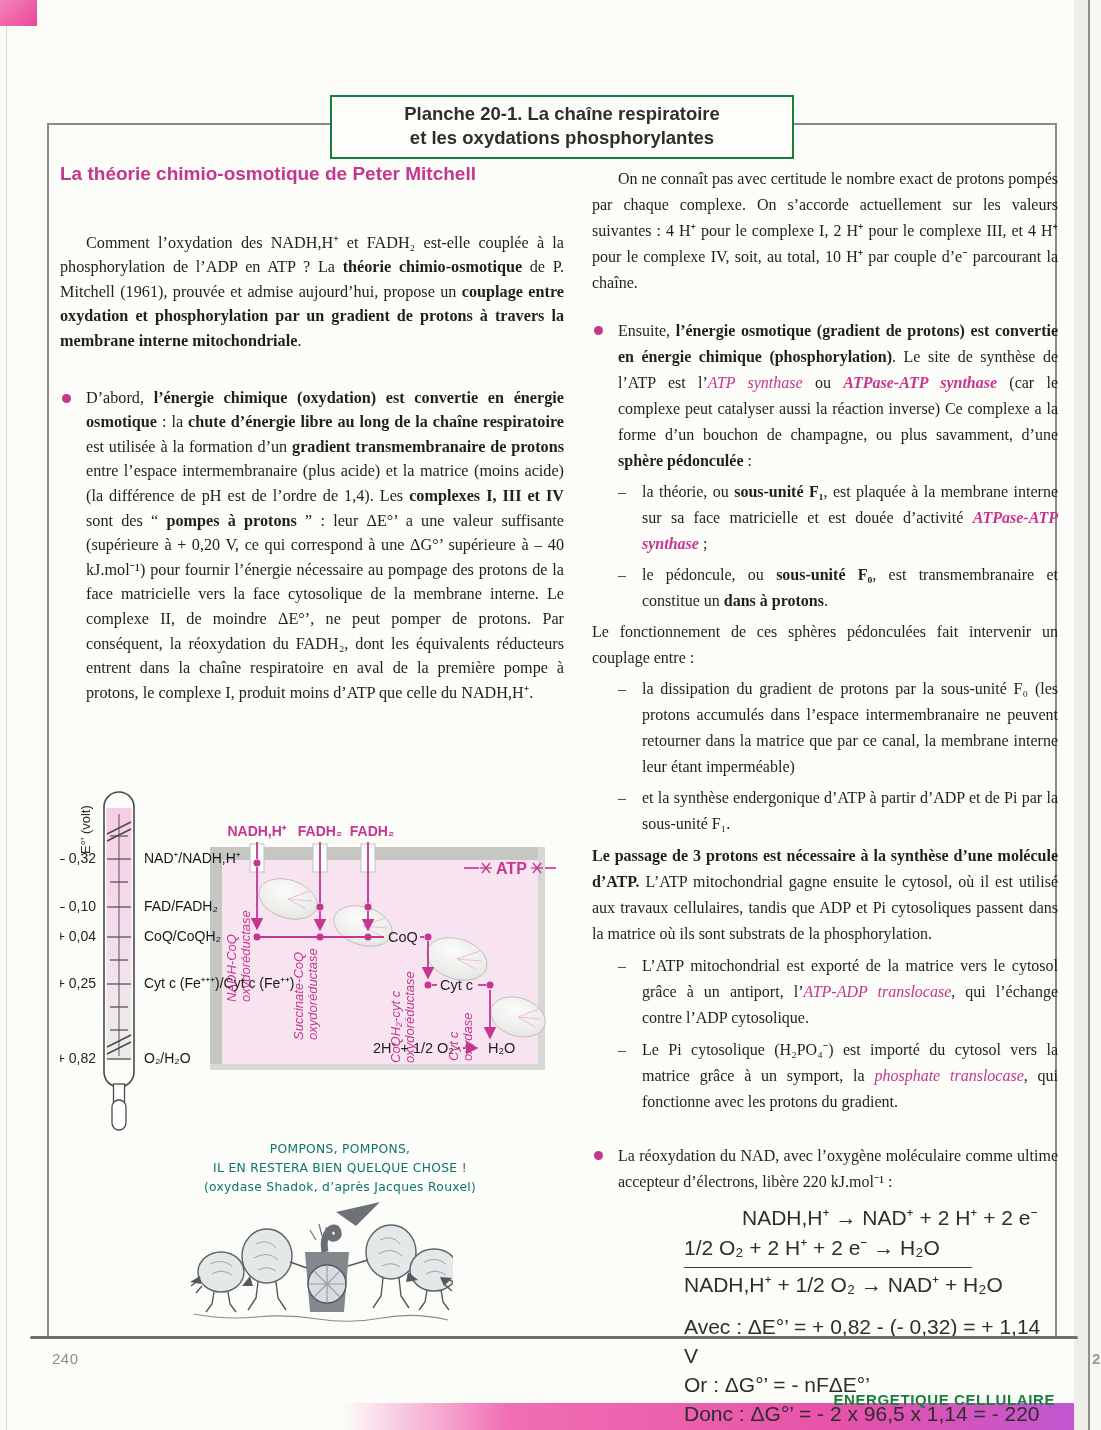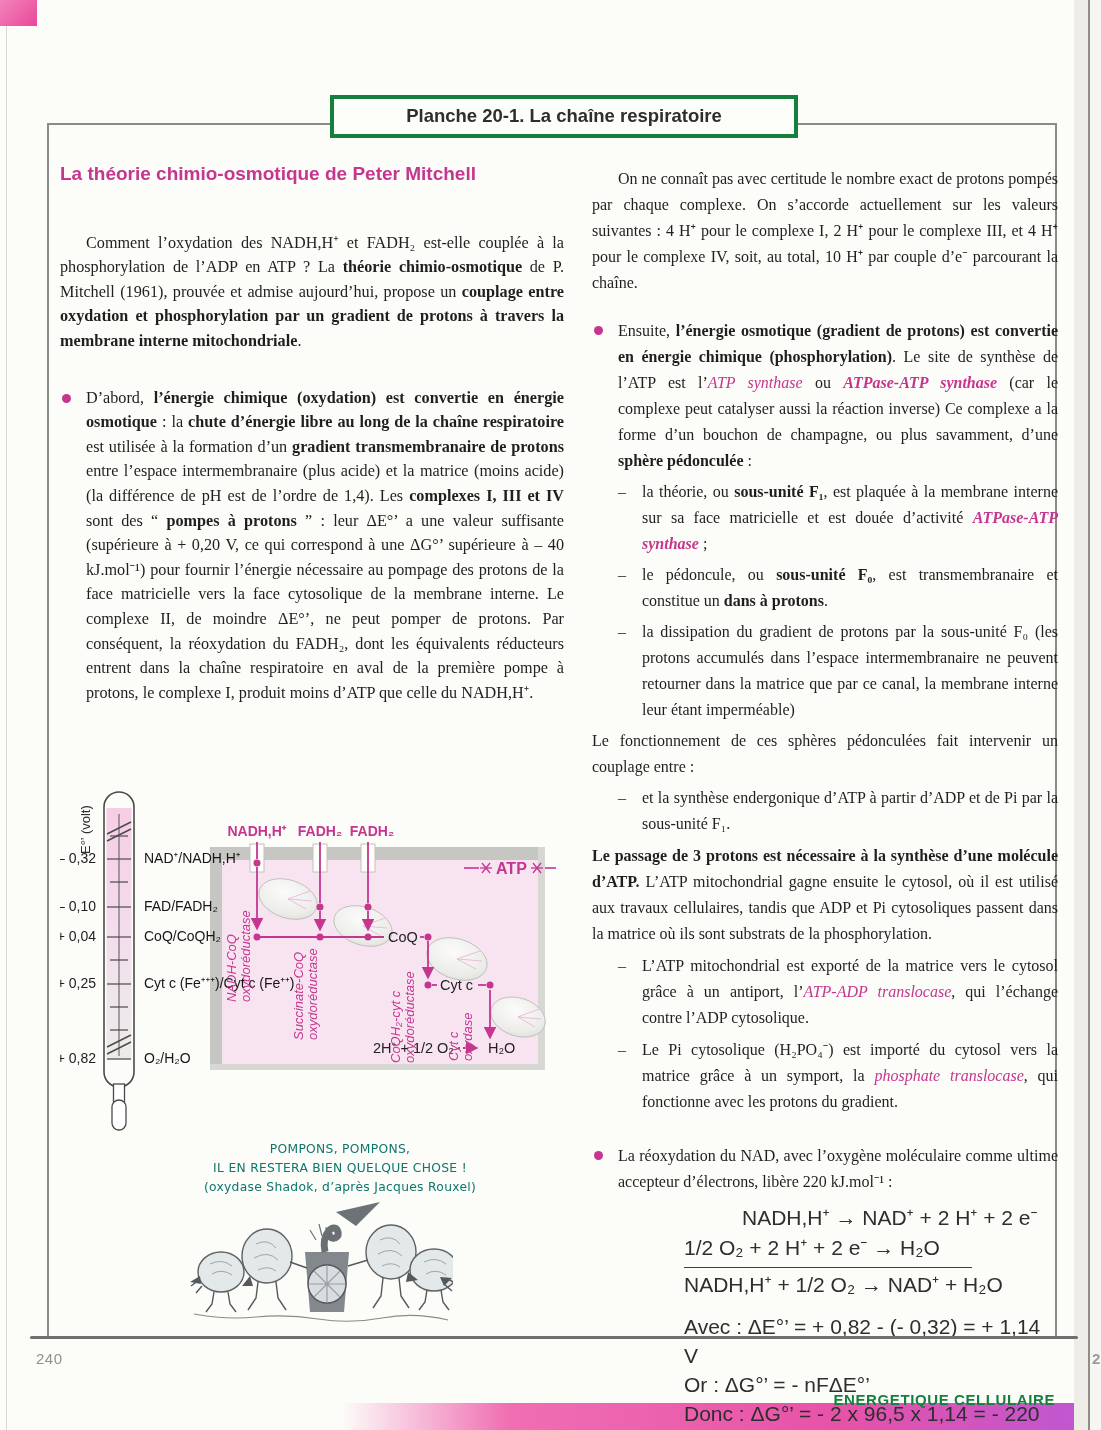--- a/index.html
+++ b/index.html
@@ -10,21 +10,21 @@
   .scan-left{position:absolute;left:6px;top:0;width:1px;height:1430px;background:#dcd8cf;}
   .edge-band{position:absolute;left:1074px;top:0;width:16px;height:1430px;background:#eeede8;}
   .edge-dark{position:absolute;left:1088px;top:0;width:2px;height:1430px;background:#8f8d86;}
   .edge-white{position:absolute;left:1090px;top:0;width:11px;height:1430px;background:#f7f6f2;}
   .pink-corner{position:absolute;left:0;top:0;width:37px;height:26px;
         background:linear-gradient(135deg,#f277b4,#e8338f);opacity:.9;}
   .pink-bottom{position:absolute;left:342px;top:1403px;width:759px;height:27px;
         background:linear-gradient(90deg,rgba(238,85,166,0) 0%,#ee55a6 22%,#e3349a 66%,#b03ad0 100%);opacity:.85;}
   
   .titlebox{position:absolute;left:330px;top:95px;width:452px;background:#fdfdfa;
-        border:4px solid #15803d;text-align:center;padding:5px 4px 6px;
+        border:2px solid #15803d;text-align:center;padding:5px 4px 6px;
         font-family:"Liberation Sans",sans-serif;font-weight:bold;font-size:18.5px;
         line-height:1.32;color:#2e2e2e;z-index:3;}
   
   .col{position:absolute;text-align:justify;}
   #leftcol{left:60px;top:162px;width:504px;font-size:16.2px;line-height:24.6px;}
   #rightcol{left:592px;top:160px;width:466px;font-size:16px;line-height:26px;}
   .heading{font-family:"Liberation Sans",sans-serif;font-weight:bold;font-size:19px;
         color:#c4368f;text-align:left;margin:0;}
   p.par{margin:0;}
   .ind{text-indent:26px;}
@@ -40,21 +40,21 @@
   .eqrule{width:288px;border-top:1.5px solid #3f3f3f;margin:4px 0 2px 0;}
   .eqm{margin-top:12px;line-height:29px;}
   
   #figwrap{position:absolute;left:60px;top:784px;width:503px;height:352px;}
   #caption{position:absolute;left:168px;top:1140px;width:344px;text-align:center;
         font-family:"DejaVu Sans",sans-serif;font-size:12.3px;line-height:1.55;
         color:#0f766e;letter-spacing:.3px;}
   #cartoonwrap{position:absolute;left:188px;top:1192px;width:265px;height:135px;}
   
   .footrule{position:absolute;left:30px;top:1336px;width:1048px;height:3px;background:#6f6f6d;border-radius:2px;}
-  .pagenum{position:absolute;left:36px;top:1350px;font-family:"Liberation Sans",sans-serif;
+  .pagenum{position:absolute;left:52px;top:1350px;font-family:"Liberation Sans",sans-serif;
         font-size:15px;color:#8f8f8d;letter-spacing:.5px;}
   .runninghead{position:absolute;right:46px;top:1350px;font-family:"Liberation Sans",sans-serif;
         font-size:15px;font-weight:bold;color:#15803d;letter-spacing:.6px;margin-top:41px;}
   .nextdigit{position:absolute;left:1092px;top:1350px;font-family:"Liberation Sans",sans-serif;
         font-size:15px;font-weight:bold;color:#9b9b99;}
   svg text{font-family:"Liberation Sans",sans-serif;}
 </style>
 </head>
 <body>
 
@@ -67,20 +67,21 @@
   <div class="edge-dark"></div>
   <div class="edge-white"></div>
 
   <div class="hline" style="left:47px;top:123px;width:283px;height:2px;"></div>
   <div class="hline" style="left:782px;top:123px;width:275px;height:2px;"></div>
   <div class="vline" style="left:47px;top:123px;width:2px;height:1215px;"></div>
   <div class="vline" style="left:1055px;top:123px;width:2px;height:1215px;"></div>
 
   <div class="titlebox">
     <div>Planche 20-1. La chaîne respiratoire</div>
+    <div>et les oxydations phosphorylantes</div>
   </div>
 
   <div id="leftcol" class="col">
     <h2 class="heading">La théorie chimio-osmotique de Peter Mitchell</h2>
     <p class="par ind" style="margin-top:44px;"><span>Comment l’oxydation des NADH,H⁺ et FADH₂ est-elle couplée à la phosphorylation de l’ADP en ATP ? La </span><span class="rb">théorie chimio-osmotique</span><span> de P. Mitchell (1961), prouvée et admise aujourd’hui, propose un </span><span class="rb">couplage entre oxydation et phosphorylation par un gradient de protons à travers la membrane interne mitochondriale</span><span>.</span></p>
     <div class="bullet-par" style="margin-top:32px;">
       <span class="bdot"></span>
       <p class="par"><span>D’abord, </span><span class="rb">l’énergie chimique (oxydation) est convertie en énergie osmotique</span><span> : la </span><span class="rb">chute d’énergie libre au long de la chaîne respiratoire</span><span> est utilisée à la formation d’un </span><span class="rb">gradient transmembranaire de protons</span><span> entre l’espace intermembranaire (plus acide) et la matrice (moins acide) (la différence de pH est de l’ordre de 1,4). Les </span><span class="rb">complexes I, III et IV</span><span> sont des “ </span><span class="rb">pompes à protons</span><span> ” : leur ΔE°’ a une valeur suffisante (supérieure à + 0,20 V, ce qui correspond à une ΔG°’ supérieure à – 40 kJ.mol⁻¹) pour fournir l’énergie nécessaire au pompage des protons de la face matricielle vers la face cytosolique de la membrane interne. Le complexe II, de moindre ΔE°’, ne peut pomper de protons. Par conséquent, la réoxydation du FADH₂, dont les équivalents réducteurs entrent dans la chaîne respiratoire en aval de la première pompe à protons, le complexe I, produit moins d’ATP que celle du NADH,H⁺.</span></p>
     </div>
   </div>
@@ -288,23 +289,23 @@
     <p class="par ind" style="padding-top:6px;font-family:Liberation Serif, serif;"><span>On ne connaît pas avec certitude le nombre exact de protons pompés par chaque complexe. On s’accorde actuellement sur les valeurs suivantes : 4 H⁺ pour le complexe I, 2 H⁺ pour le complexe III, et 4 H⁺ pour le complexe IV, soit, au total, 10 H⁺ par couple d’e⁻ parcourant la chaîne.</span></p>
 
     <div class="bullet-par" style="margin-top:22px;">
       <span class="bdot"></span>
       <p class="par"><span>Ensuite, </span><span class="rb">l’énergie osmotique (gradient de protons) est convertie en énergie chimique (phosphorylation)</span><span>. Le site de synthèse de l’ATP est l’</span><span class="ri rm">ATP synthase</span><span> ou </span><span class="rb ri rm">ATPase-ATP synthase</span><span> (car le complexe peut catalyser aussi la réaction inverse) Ce complexe a la forme d’un bouchon de champagne, ou plus savamment, d’une </span><span class="rb">sphère pédonculée</span><span> :</span></p>
     </div>
 
     <p class="par dash" style="margin-top:5px;"><span>la théorie, ou </span><span class="rb">sous-unité F₁</span><span>, est plaquée à la membrane interne sur sa face matricielle et est douée d’activité </span><span class="rb ri rm">ATPase-ATP synthase</span><span> ;</span></p>
     <p class="par dash" style="margin-top:5px;"><span>le pédoncule, ou </span><span class="rb">sous-unité F₀</span><span>, est transmembranaire et constitue un </span><span class="rb">dans à protons</span><span>.</span></p>
 
+    <p class="par" style="margin-top:5px;"><span>Le fonctionnement de ces sphères pédonculées fait intervenir un couplage entre :</span></p>
+
     <p class="par dash" style="margin-top:5px;"><span>la dissipation du gradient de protons par la sous-unité F₀ (les protons accumulés dans l’espace intermembranaire ne peuvent retourner dans la matrice que par ce canal, la membrane interne leur étant imperméable)</span></p>
-
-    <p class="par" style="margin-top:5px;"><span>Le fonctionnement de ces sphères pédonculées fait intervenir un couplage entre :</span></p>
     <p class="par dash" style="margin-top:5px;"><span>et la synthèse endergonique d’ATP à partir d’ADP et de Pi par la sous-unité F₁.</span></p>
 
     <p class="par" style="margin-top:6px;"><span class="rb">Le passage de 3 protons est nécessaire à la synthèse d’une molécule d’ATP.</span><span> L’ATP mitochondrial gagne ensuite le cytosol, où il est utilisé aux travaux cellulaires, tandis que ADP et Pi cytosoliques passent dans la matrice où ils sont substrats de la phosphorylation.</span></p>
 
     <p class="par dash" style="margin-top:6px;"><span>L’ATP mitochondrial est exporté de la matrice vers le cytosol grâce à un antiport, l’</span><span class="ri rm">ATP-ADP translocase</span><span>, qui l’échange contre l’ADP cytosolique.</span></p>
     <p class="par dash" style="margin-top:6px;"><span>Le Pi cytosolique (H₂PO₄⁻) est importé du cytosol vers la matrice grâce à un symport, la </span><span class="ri rm">phosphate translocase</span><span>, qui fonctionne avec les protons du gradient.</span></p>
 
     <div class="bullet-par" style="margin-top:28px;">
       <span class="bdot"></span>
       <p class="par"><span>La réoxydation du NAD, avec l’oxygène moléculaire comme ultime accepteur d’électrons, libère 220 kJ.mol⁻¹ :</span></p>

